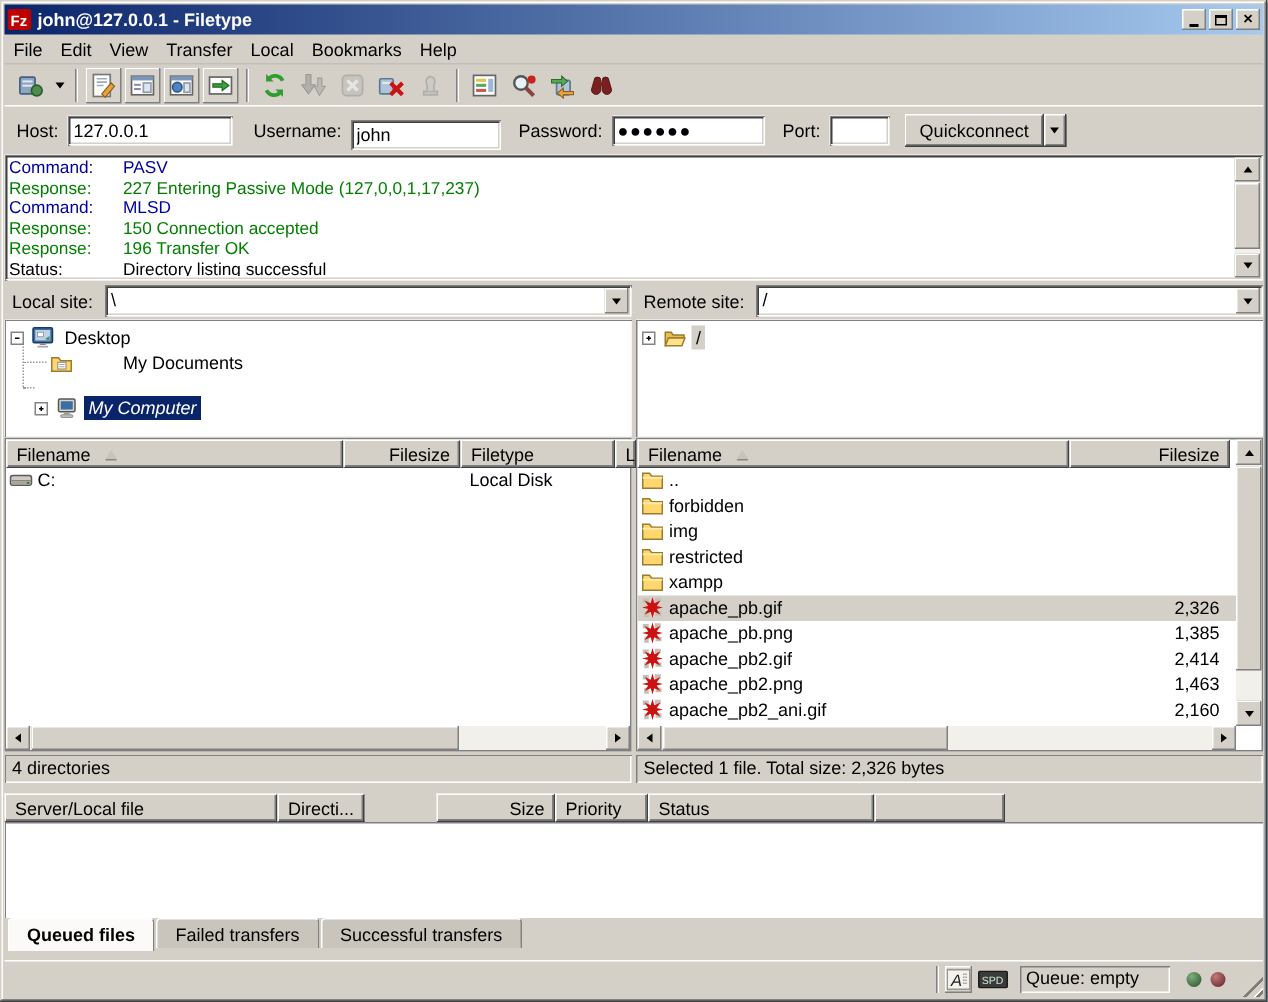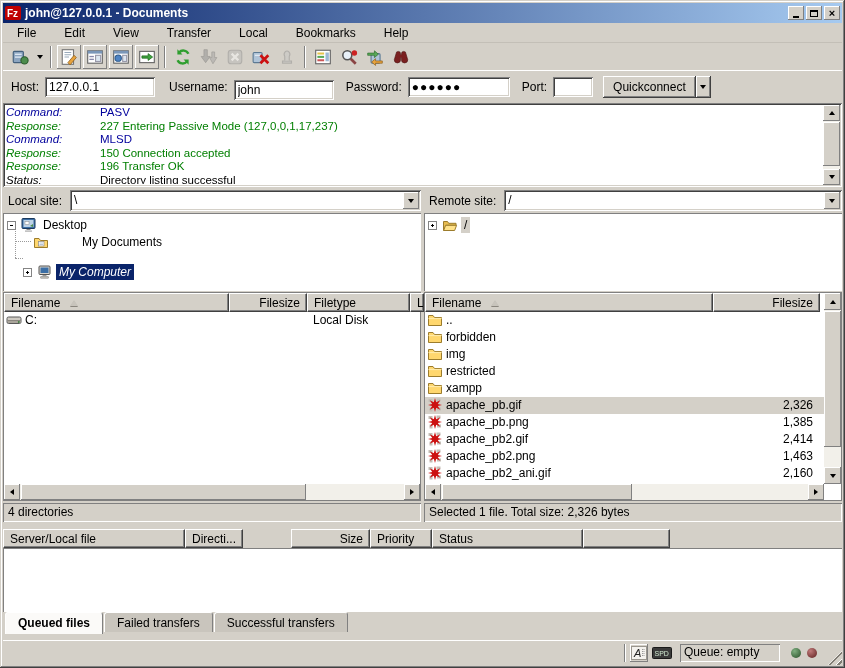--- a/index.html
+++ b/index.html
@@ -12,21 +12,21 @@
   .sunken1{box-shadow:inset 1px 1px 0 #808080,inset -1px -1px 0 #fff;}
   .abs{position:absolute;}
   .titlebar{position:absolute;left:3px;top:3px;width:839px;height:20px;
     background:linear-gradient(to right,#0a246a,#a6caf0);display:flex;align-items:center;padding:0 2px;}
   .titlebar .title{color:#fff;font-weight:bold;font-size:12px;margin-left:4px;flex:1;white-space:nowrap;}
   .winbtn{width:16px;height:14px;margin-left:2px;display:flex;align-items:center;justify-content:center;font-size:9px;font-weight:bold;color:#000;}
   .glyph-min{width:6px;height:2px;background:#000;margin-top:7px;}
   .glyph-max{width:8px;height:7px;border:1px solid #000;border-top-width:2px;}
   .glyph-close{font-size:11px;line-height:10px;font-weight:bold;}
   .menubar{position:absolute;left:3px;top:23px;width:839px;height:19px;display:flex;align-items:center;font-size:12px;}
-  .menu-item{padding:2px 14px;text-align:right;}
+  .menu-item{padding:2px 6px;text-align:right;}
   .toolbar{position:absolute;left:3px;top:42px;width:839px;height:28px;display:flex;align-items:center;padding-left:4px;border-top:1px solid #c3bfb7;}
   .tb-btn{width:24px;height:24px;display:flex;align-items:center;justify-content:center;margin:0 1px;}
   .tb-btn.toggled{box-shadow:inset -1px -1px 0 #808080,inset 1px 1px 0 #fff;background:#d8d4cc;}
   .tb-btn.disabled .icon{filter:grayscale(1) opacity(.45);}
   .tb-dd{width:13px;height:24px;display:flex;align-items:center;justify-content:center;}
   .tb-sep{width:2px;height:22px;margin:0 4px;border-left:1px solid #808080;border-right:1px solid #fff;}
   .icon{display:inline-flex;align-items:center;justify-content:center;line-height:0;}
   .tri{width:0;height:0;display:inline-block;}
   .tri.down{border-left:3px solid transparent;border-right:3px solid transparent;border-top:4px solid #000;}
   .tri.up{border-left:3px solid transparent;border-right:3px solid transparent;border-bottom:4px solid #000;}
@@ -34,21 +34,21 @@
   .tri.right{border-top:3px solid transparent;border-bottom:3px solid transparent;border-left:4px solid #000;}
   .qcbar{position:absolute;left:3px;top:70px;width:839px;height:32px;display:flex;align-items:center;font-size:12px;border-top:1px solid #fff;}
   .qcbar label{margin:0 6px 0 10px;}
   .qcbar input{height:20px;border:none;font-size:12px;padding:2px 4px;background:#fff;
     box-shadow:inset 1px 1px 0 #808080,inset -1px -1px 0 #fff,inset 2px 2px 0 #404040,inset -2px -2px 0 #d4d0c8;}
   .qc-btn{height:22px;padding:0 10px;display:flex;align-items:center;font-size:12px;margin-left:10px;}
   .qc-dd{width:15px;height:22px;display:flex;align-items:center;justify-content:center;}
   .pwd{letter-spacing:1px;font-size:10px;font-weight:bold;}
   .logbox{position:absolute;left:3px;top:103px;width:839px;height:84px;}
   .log-lines{position:absolute;left:3px;top:3px;right:20px;bottom:3px;overflow:hidden;font-size:11.5px;line-height:13.5px;}
-  .log-label{display:inline-block;width:94px;font-style:italic;}
+  .log-label{display:inline-block;width:76px;}
   .vscroll{position:absolute;top:2px;right:2px;bottom:2px;width:17px;background:#f2f0ea;}
   .hscroll{position:absolute;left:0;bottom:0;height:16px;background:#f2f0ea;}
   .sbtn{position:absolute;display:flex;align-items:center;justify-content:center;}
   .site-row{position:absolute;height:21px;display:flex;align-items:center;font-size:12px;}
   .combo{position:relative;height:21px;background:#fff;flex:1;
      box-shadow:inset 1px 1px 0 #808080,inset -1px -1px 0 #fff,inset 2px 2px 0 #404040,inset -2px -2px 0 #d4d0c8;}
   .combo .val{position:absolute;left:4px;top:3px;font-size:12px;}
   .combo .dd{position:absolute;right:2px;top:2px;bottom:2px;width:16px;display:flex;align-items:center;justify-content:center;}
   .treebox{position:absolute;top:213px;height:78px;width:418px;background:#fff;}
   .trow{position:absolute;height:16px;display:flex;align-items:center;font-size:12px;white-space:nowrap;}
@@ -96,21 +96,21 @@
 
 <div id="win">
 
   <div class="titlebar">
     <span class="icon">
         <svg width="16" height="14" viewBox="0 0 16 14">
           <rect width="16" height="14" rx="2" fill="#bf0000"></rect>
           <text x="2" y="11" font-size="10" font-weight="bold" fill="#fff" font-family="sans-serif">Fz</text>
         </svg>
       </span>
-    <span class="title">john@127.0.0.1 - Documents</span>
+    <span class="title">john@127.0.0.1 - Filetype</span>
     <span class="winbtn raised1">
         <span class="glyph-min"></span>
       </span>
     <span class="winbtn raised1">
         <span class="glyph-max"></span>
       </span>
     <span class="winbtn raised1">
         <span class="glyph-close">×</span>
       </span>
   </div>

